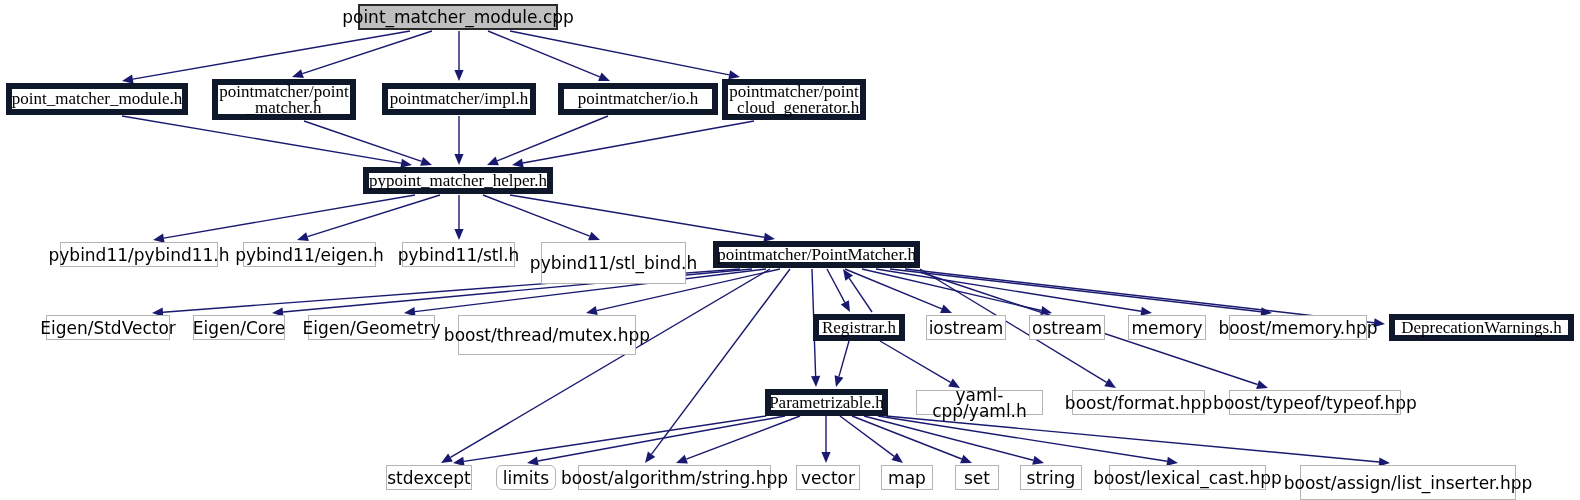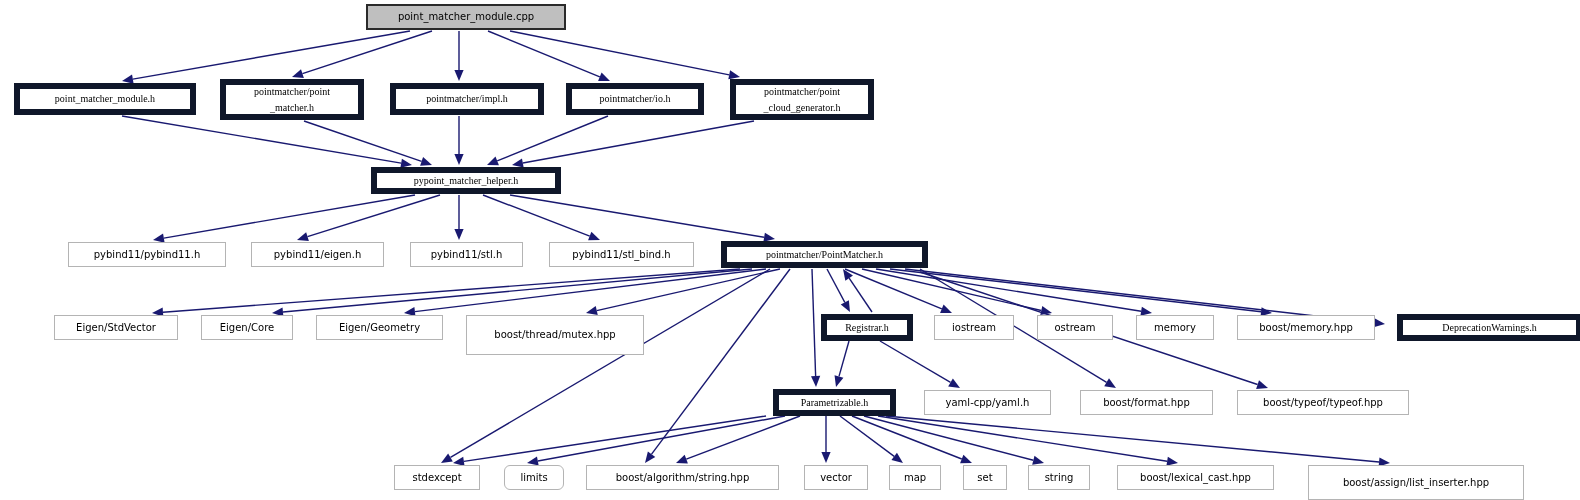--- a/index.html
+++ b/index.html
@@ -1,22 +1,22 @@
 <!DOCTYPE html>
 <html><head>
 <meta charset="utf-8">
 <style>
   html,body{margin:0;padding:0;background:#ffffff;}
   #canvas{position:relative;width:1580px;height:500px;background:#ffffff;
           font-family:"DejaVu Sans","Liberation Sans",sans-serif;overflow:hidden;}
   #edges{position:absolute;left:0;top:0;width:1580px;height:500px;}
   .node{position:absolute;box-sizing:border-box;display:flex;align-items:center;
         justify-content:center;text-align:center;background:#ffffff;
-        border:1px solid #b4b4b4;color:#000000;font-size:10px;line-height:16px;
-        white-space:pre-line;margin-left:8px;}
+        border:1px solid #b4b4b4;color:#000000;font-size:17px;line-height:16px;
+        white-space:pre-line;}
   .node.strong{border:6px solid #0f172a;font-family:Liberation Serif, serif;}
   .node.root{border:2px solid #2a2a2a;background:#bfbfbf;}
 </style>
 </head>
 <body>
 
 <div id="canvas">
   <svg id="edges" viewBox="0 0 1580 500" xmlns="http://www.w3.org/2000/svg">
       <g>
         <line x1="410" y1="31" x2="132.8378812270263" y2="79.11842339808571" stroke="#191970" stroke-width="1.4"></line>
@@ -186,28 +186,28 @@
         <line x1="886" y1="416" x2="1379.0475199519983" y2="461.97863777330144" stroke="#191970" stroke-width="1.4"></line>
         <polygon points="1378.6204048390152,466.55876579337485 1379.4746350649814,457.39850975322804 1390,463" fill="#191970"></polygon>
       </g>
     </svg>
   <div id="nodes">
       <div class="node root" style="left: 358px; top: 4px; width: 200px; height: 26px;"><span>point_matcher_module.cpp</span></div>
       <div class="node strong" style="left: 6px; top: 83px; width: 182px; height: 32px;"><span>point_matcher_module.h</span></div>
       <div class="node strong" style="left: 212px; top: 79px; width: 144px; height: 41px;"><span>pointmatcher/point
 _matcher.h</span></div>
       <div class="node strong" style="left: 382px; top: 83px; width: 154px; height: 32px;"><span>pointmatcher/impl.h</span></div>
-      <div class="node strong" style="left: 558px; top: 83px; width: 138px; height: 32px; text-align: right;"><span>pointmatcher/io.h</span></div>
+      <div class="node strong" style="left: 558px; top: 83px; width: 160px; height: 32px; text-align: right;"><span>pointmatcher/io.h</span></div>
       <div class="node strong" style="left: 722px; top: 79px; width: 144px; height: 41px;"><span>pointmatcher/point
 _cloud_generator.h</span></div>
       <div class="node strong" style="left: 363px; top: 167px; width: 190px; height: 27px;"><span>pypoint_matcher_helper.h</span></div>
       <div class="node" style="left: 60px; top: 242px; width: 158px; height: 25px;"><span>pybind11/pybind11.h</span></div>
       <div class="node" style="left: 243px; top: 242px; width: 133px; height: 25px;"><span>pybind11/eigen.h</span></div>
       <div class="node" style="left: 402px; top: 242px; width: 113px; height: 25px;"><span>pybind11/stl.h</span></div>
-      <div class="node" style="left: 541px; top: 242px; width: 145px; height: 25px;"><span>pybind11/stl_bind.h</span></div>
+      <div class="node" style="left: 541px; top: 242px; width: 145px; height: 42px;"><span>pybind11/stl_bind.h</span></div>
       <div class="node strong" style="left: 713px; top: 241px; width: 207px; height: 27px;"><span>pointmatcher/PointMatcher.h</span></div>
       <div class="node" style="left: 46px; top: 315px; width: 124px; height: 25px;"><span>Eigen/StdVector</span></div>
       <div class="node" style="left: 193px; top: 315px; width: 92px; height: 25px;"><span>Eigen/Core</span></div>
       <div class="node" style="left: 308px; top: 315px; width: 127px; height: 25px; text-align: center;"><span>Eigen/Geometry</span></div>
       <div class="node" style="left: 458px; top: 315px; width: 178px; height: 40px;"><span>boost/thread/mutex.hpp</span></div>
       <div class="node strong" style="left: 813px; top: 314px; width: 92px; height: 27px;"><span>Registrar.h</span></div>
       <div class="node" style="left: 926px; top: 315px; width: 80px; height: 25px;"><span>iostream</span></div>
       <div class="node" style="left: 1029px; top: 315px; width: 76px; height: 25px;"><span>ostream</span></div>
       <div class="node" style="left: 1128px; top: 315px; width: 78px; height: 25px;"><span>memory</span></div>
       <div class="node" style="left: 1229px; top: 315px; width: 138px; height: 25px;"><span>boost/memory.hpp</span></div>

